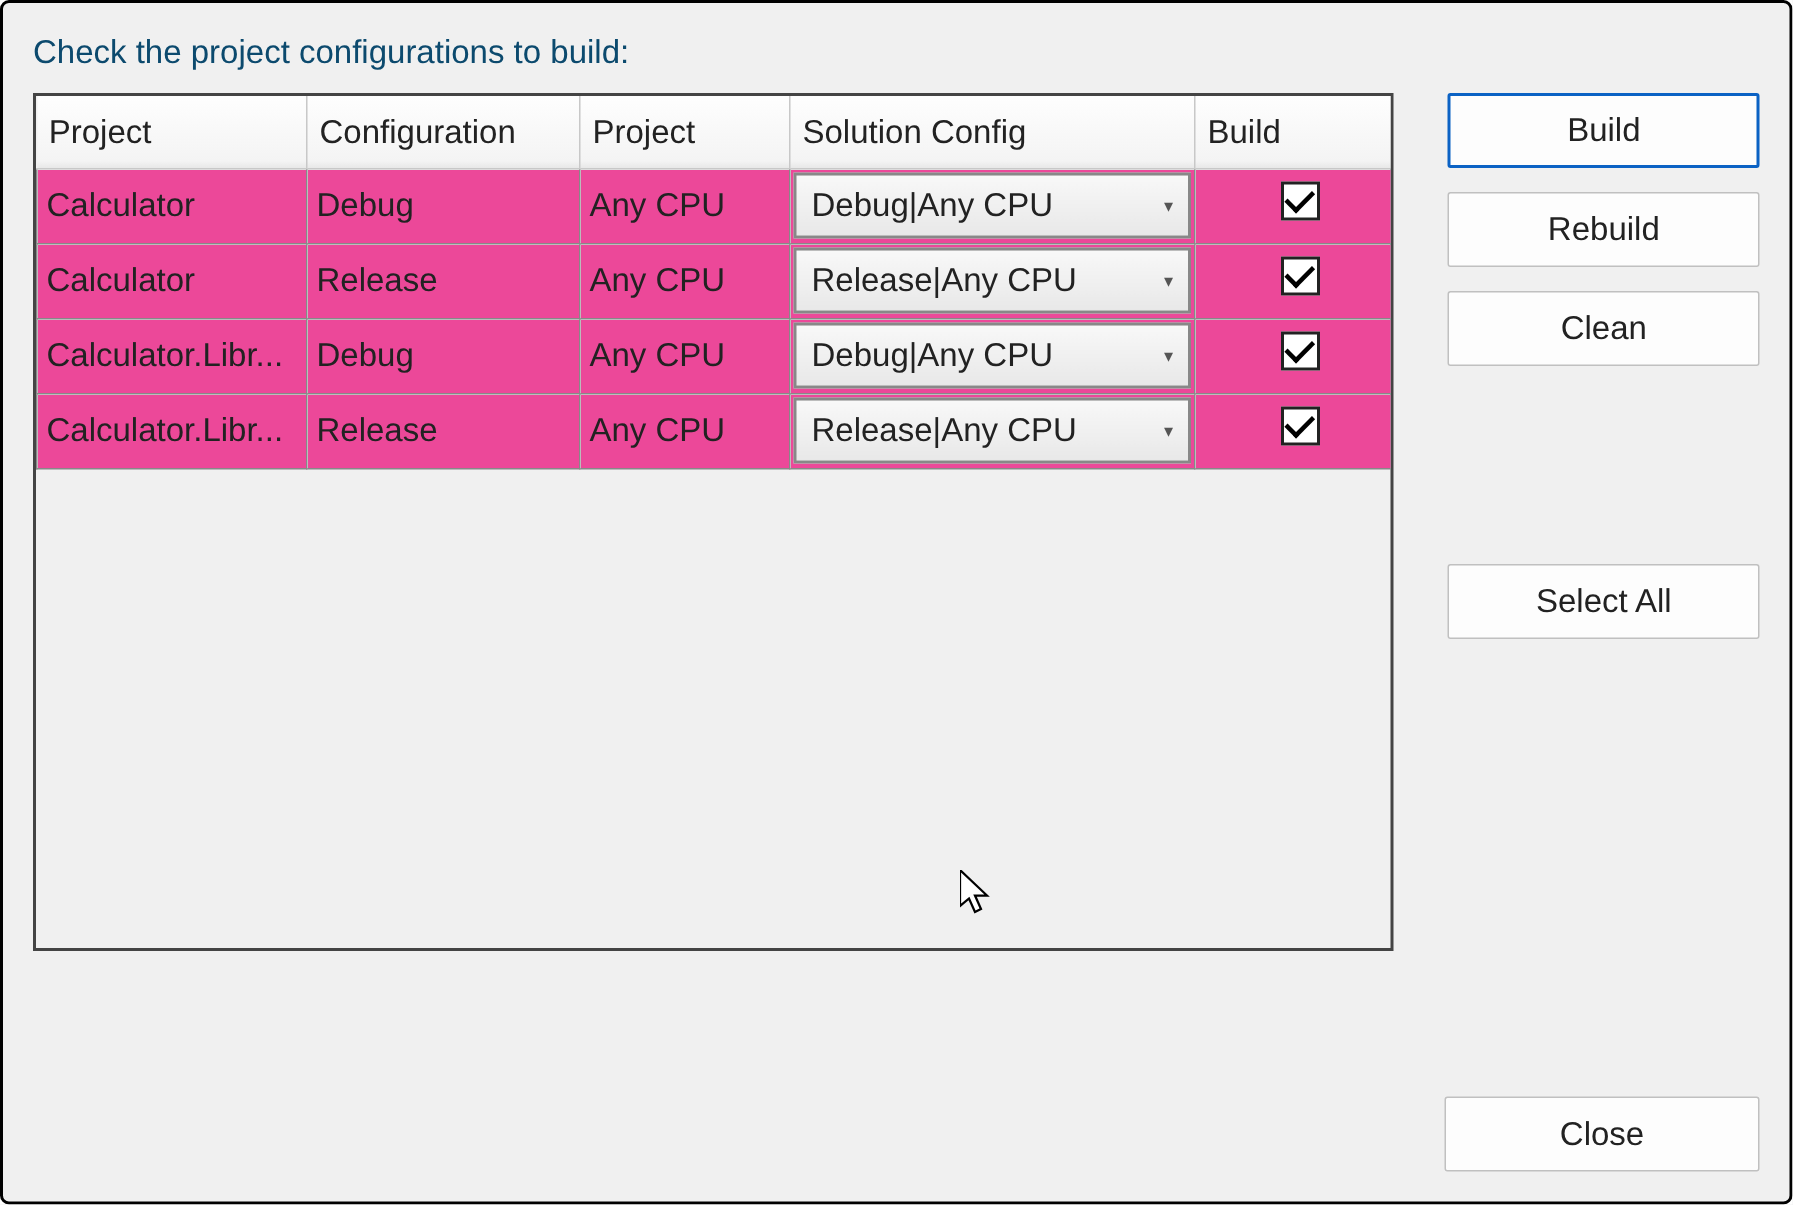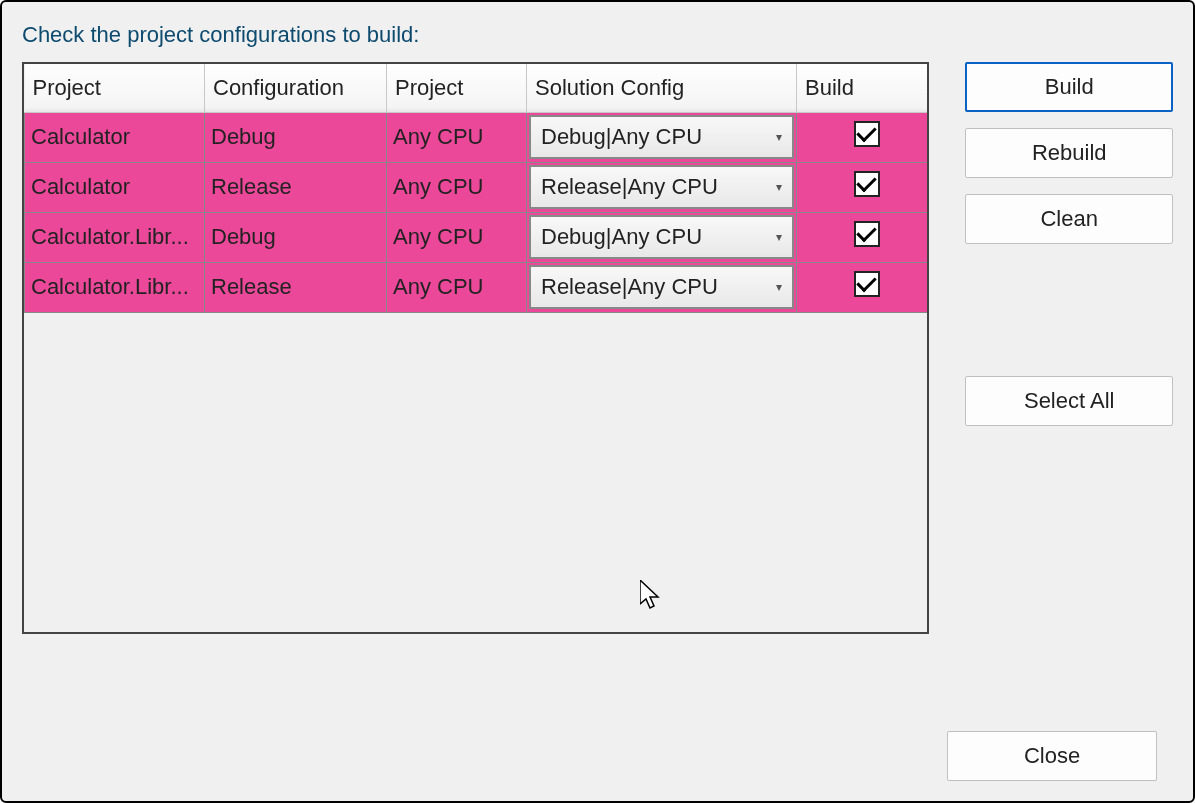--- a/index.html
+++ b/index.html
@@ -171,21 +171,21 @@
     }
     .btn.primary {
       border: 2px solid #0b62c4;
     }
     .spacer-large {
       height: 100px;
     }
     .footer {
       display: flex;
       justify-content: flex-end;
-      padding: 16px 36px 20px 20px;
+      padding: 16px 20px 20px 20px;
     }
     .footer .btn {
       width: 210px;
     }
     .cursor {
       position: absolute;
       pointer-events: none;
     }
   </style>
 </head>

